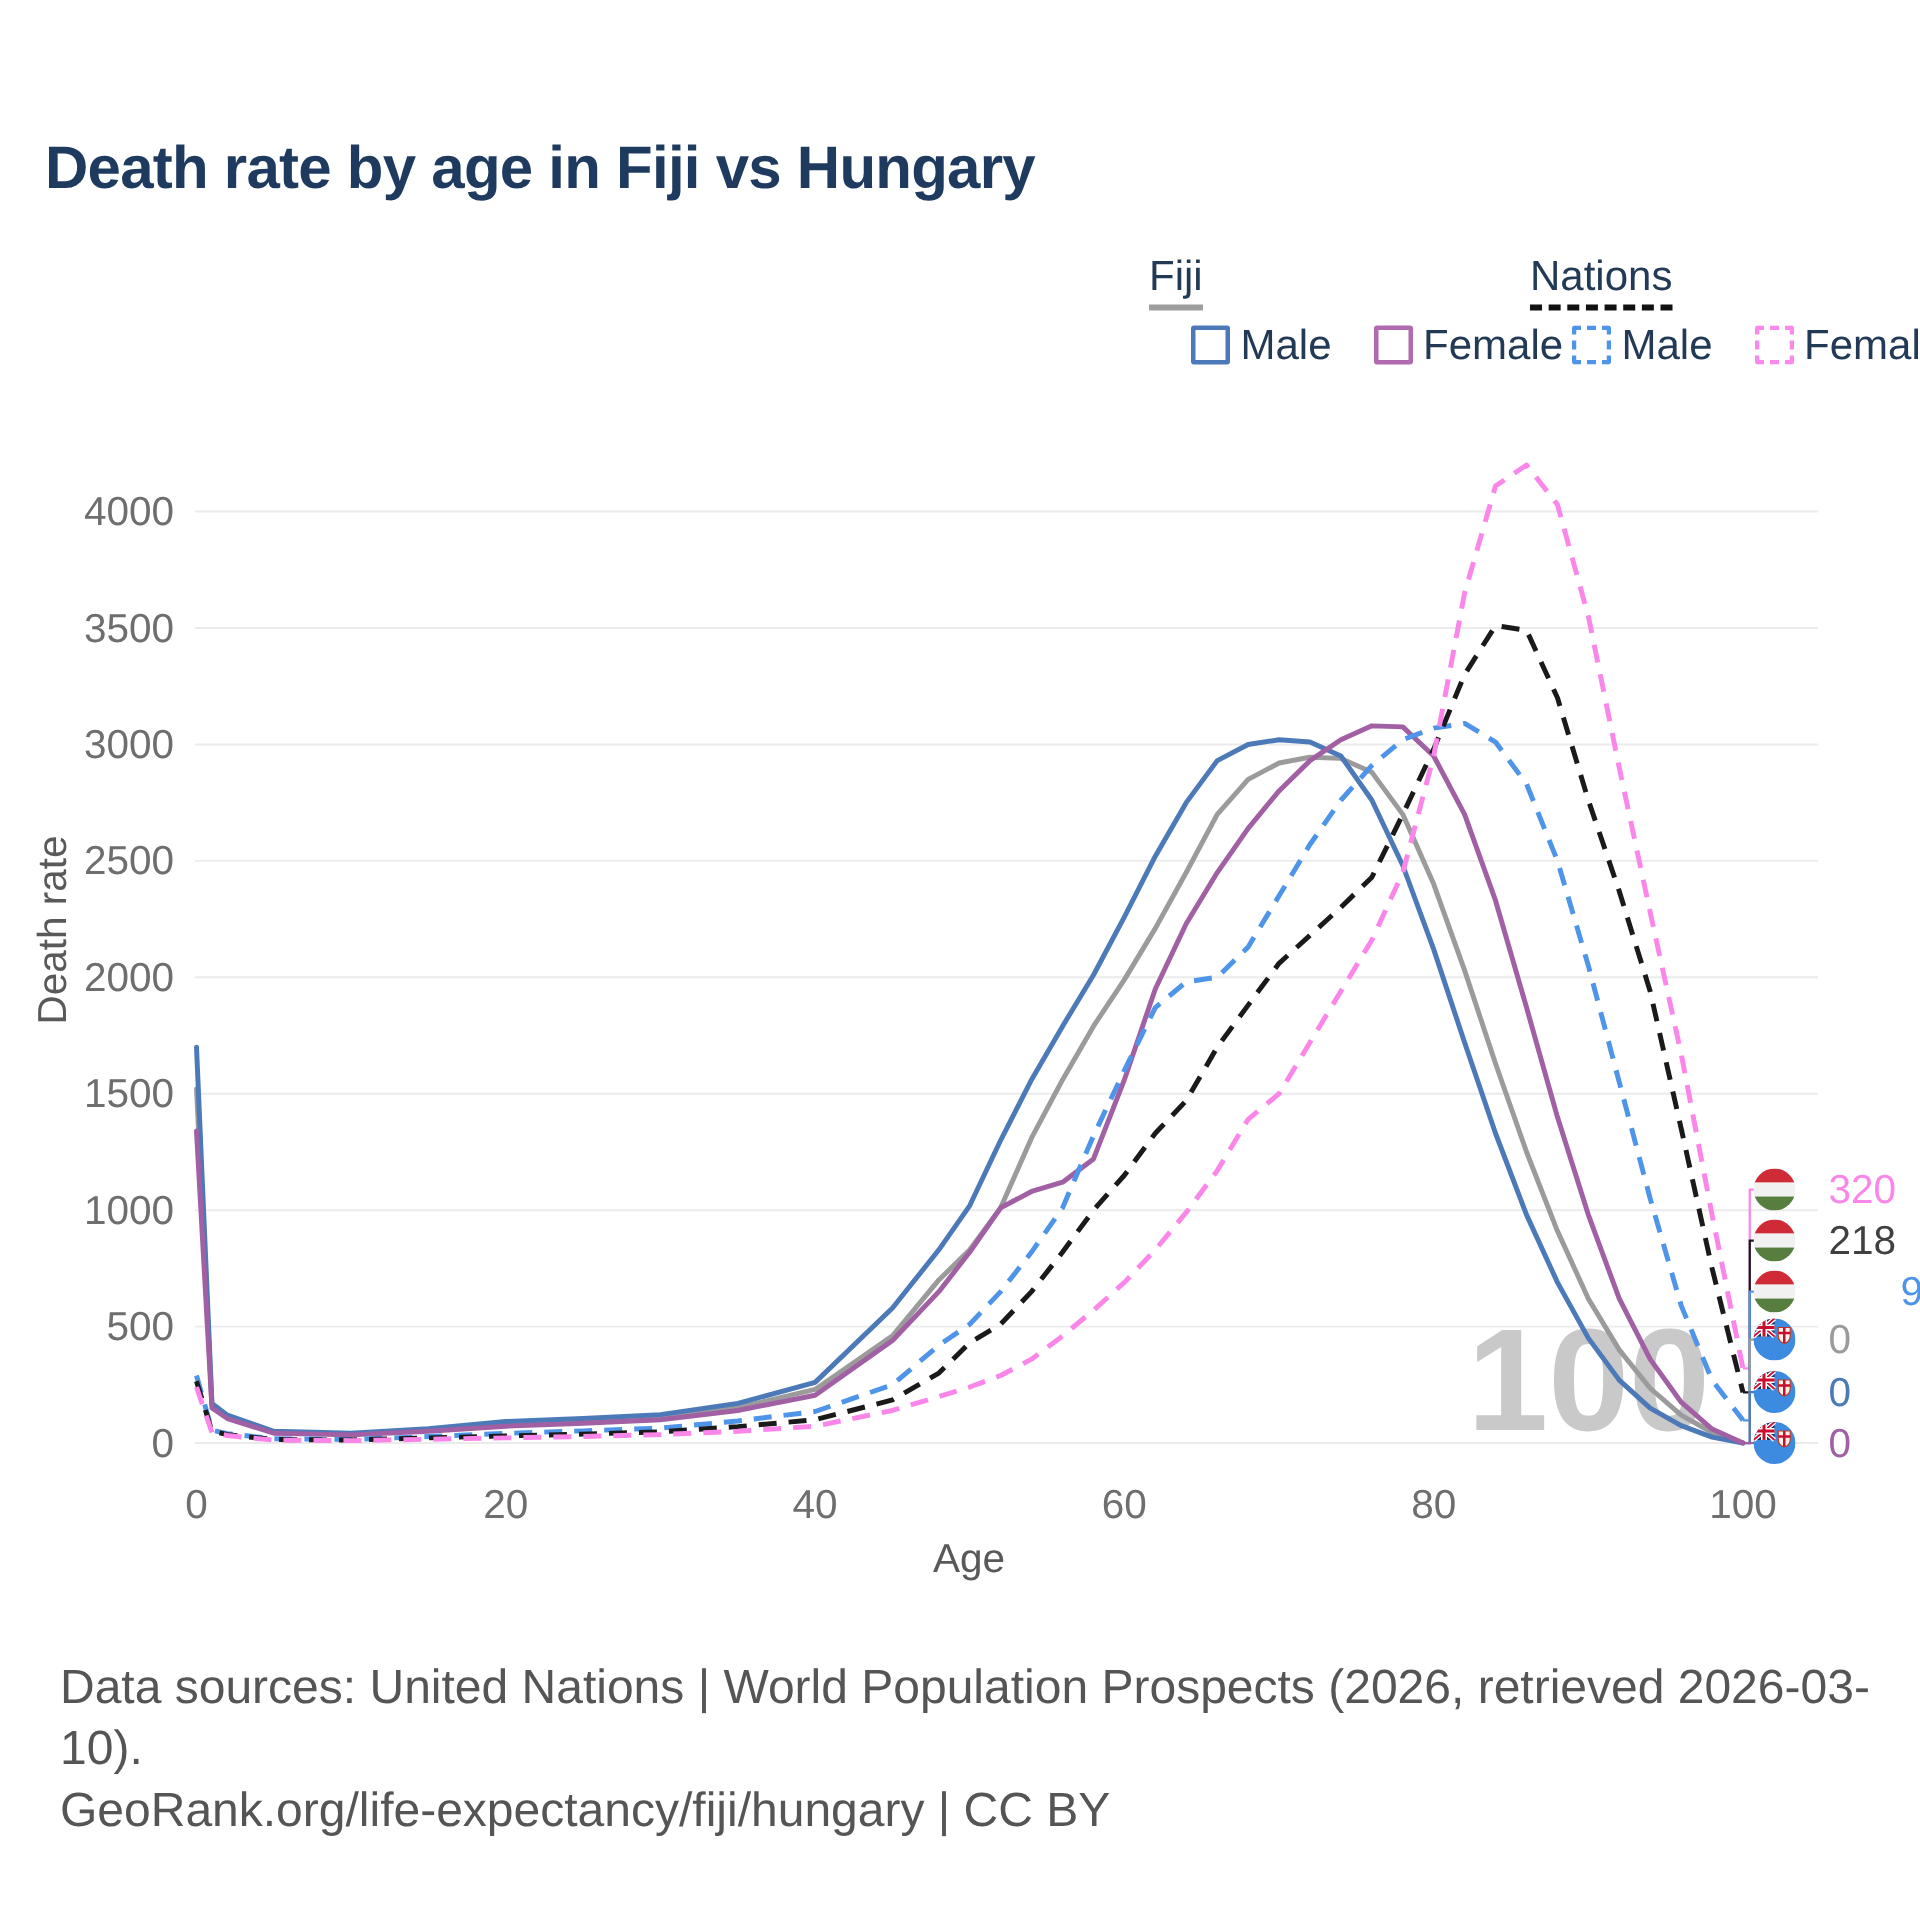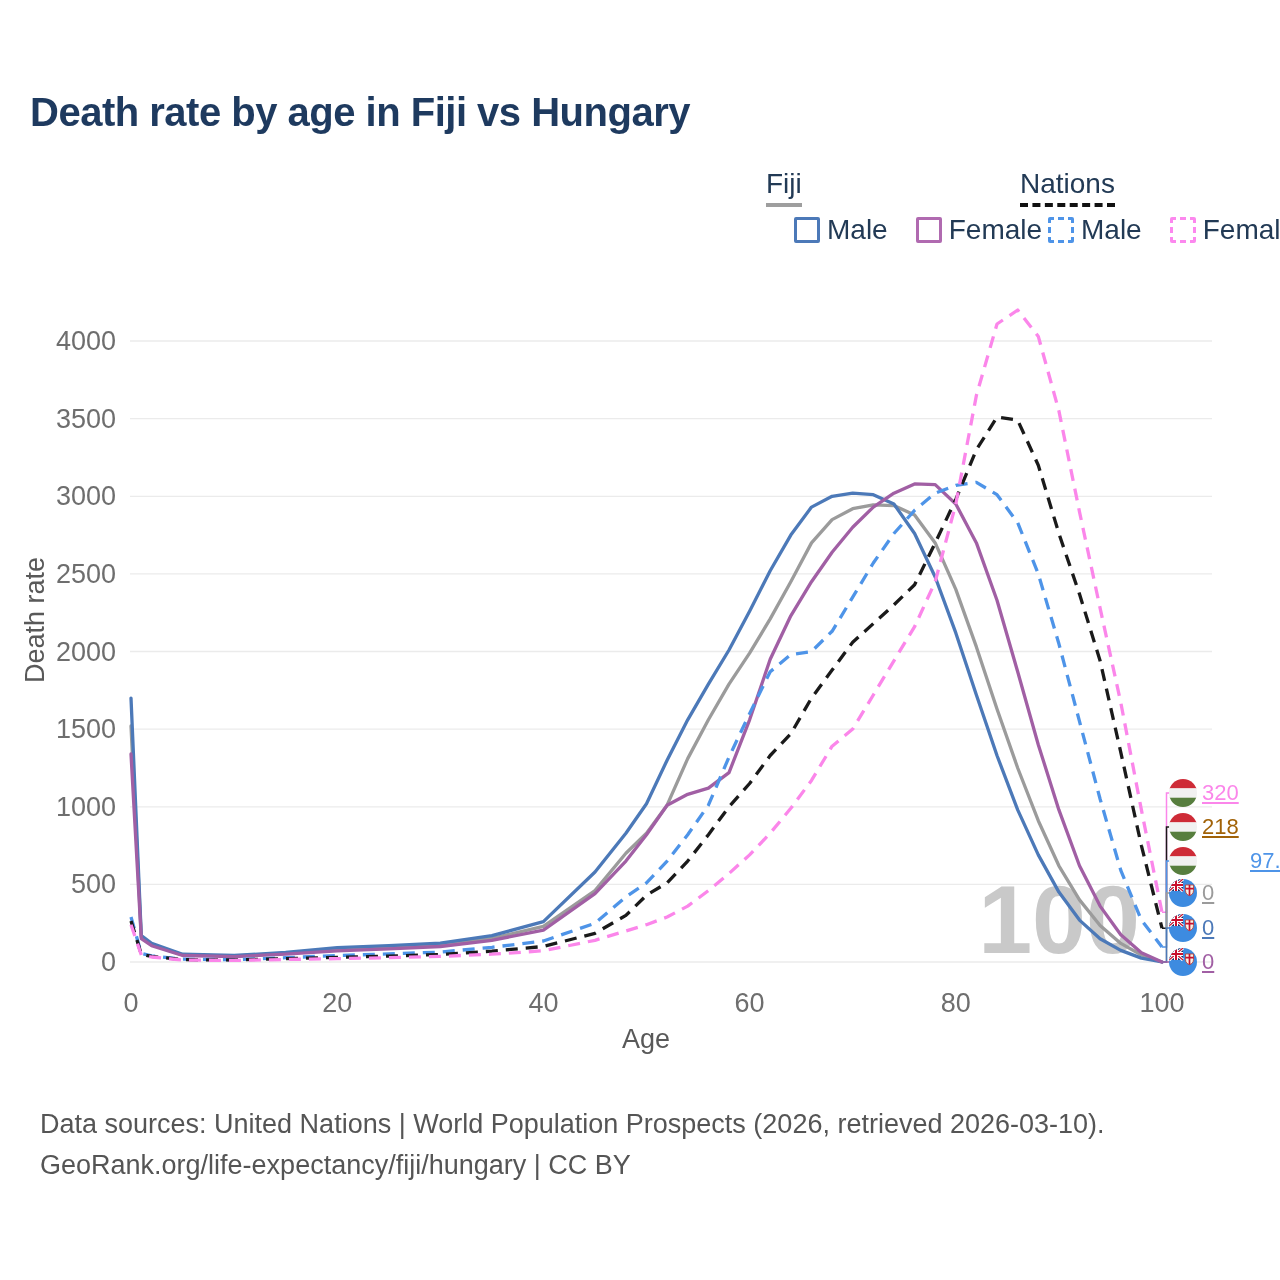--- a/index.html
+++ b/index.html
@@ -21,23 +21,23 @@
   #plot-svg{position:absolute;left:0;top:0;}
   .grid{stroke:#ebebeb;stroke-width:1.3;}
   .tick{font-size:27px;fill:#6e6e6e;}
   .axis-label{font-size:27px;fill:#595959;}
   .watermark{font-size:97px;font-weight:bold;fill:#c9c9c9;}
   .curve{fill:none;stroke-width:3.3;stroke-linejoin:round;}
   .leader{fill:none;stroke-width:1.5;}
   
   .end-row{position:absolute;left:1169px;height:28px;display:flex;align-items:center;}
   .end-row svg{flex:0 0 auto;}
-  .end-value{font-size:22px;margin-left:5px;text-decoration:underline;}
+  .end-value{font-size:27px;margin-left:22px;}
   
-  .footer{position:absolute;left:40px;top:1104px;font-size:27px;color:#555;line-height:41px;}
+  .footer{position:absolute;left:40px;top:1104px;font-size:32px;color:#555;line-height:41px;}
 </style>
 </head>
 <body>
 
 <div id="page">
 
   <div class="title">Death rate by age in Fiji vs Hungary</div>
 
   <div class="legend-group" style="left:766px;">
     <span class="lg-title u-solid">Fiji</span>
@@ -151,21 +151,21 @@
   <div class="end-row" style="top:779px;">
     <svg width="28" height="28">
         <use href="#flag-hungary"></use>
       </svg>
     <span class="end-value" style="color: rgb(251, 134, 234);">320</span>
   </div>
   <div class="end-row" style="top:813px;">
     <svg width="28" height="28">
         <use href="#flag-hungary"></use>
       </svg>
-    <span class="end-value" style="color: #a16207;">218</span>
+    <span class="end-value" style="color: #404040;">218</span>
   </div>
   <div class="end-row" style="top:847px;gap:48px;">
     <svg width="28" height="28">
         <use href="#flag-hungary"></use>
       </svg>
     <span class="end-value" style="color: rgb(78, 148, 232);">97.2</span>
   </div>
   <div class="end-row" style="top:879px;">
     <svg width="28" height="28">
         <use href="#flag-fiji"></use>

